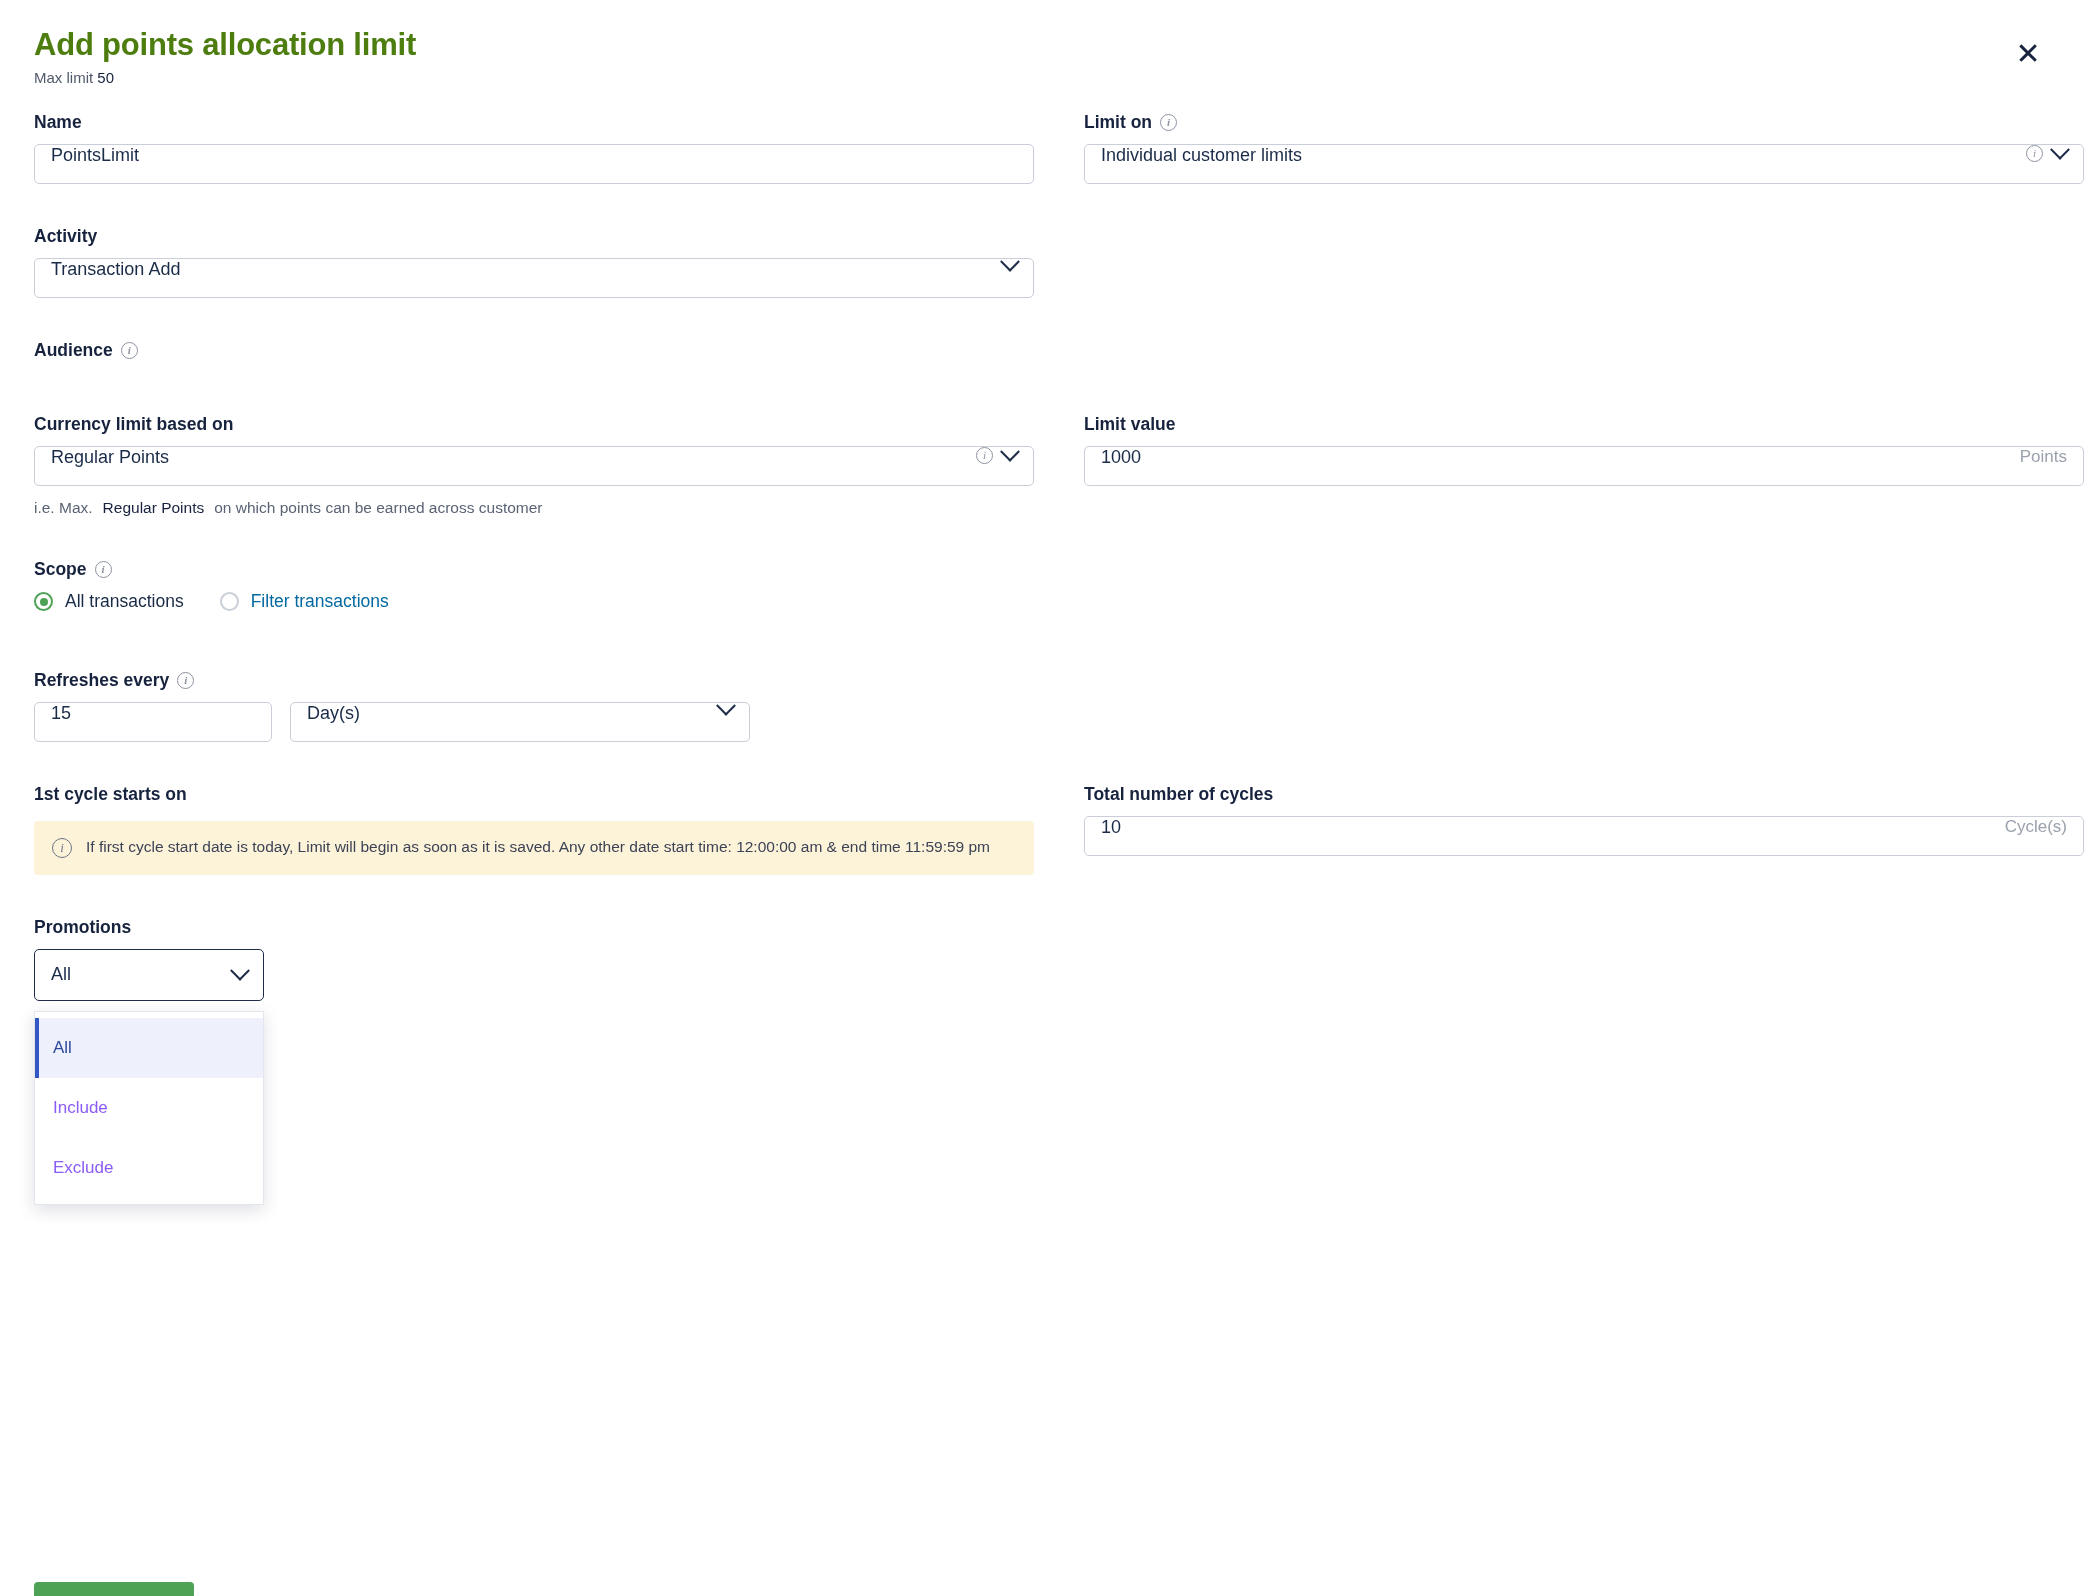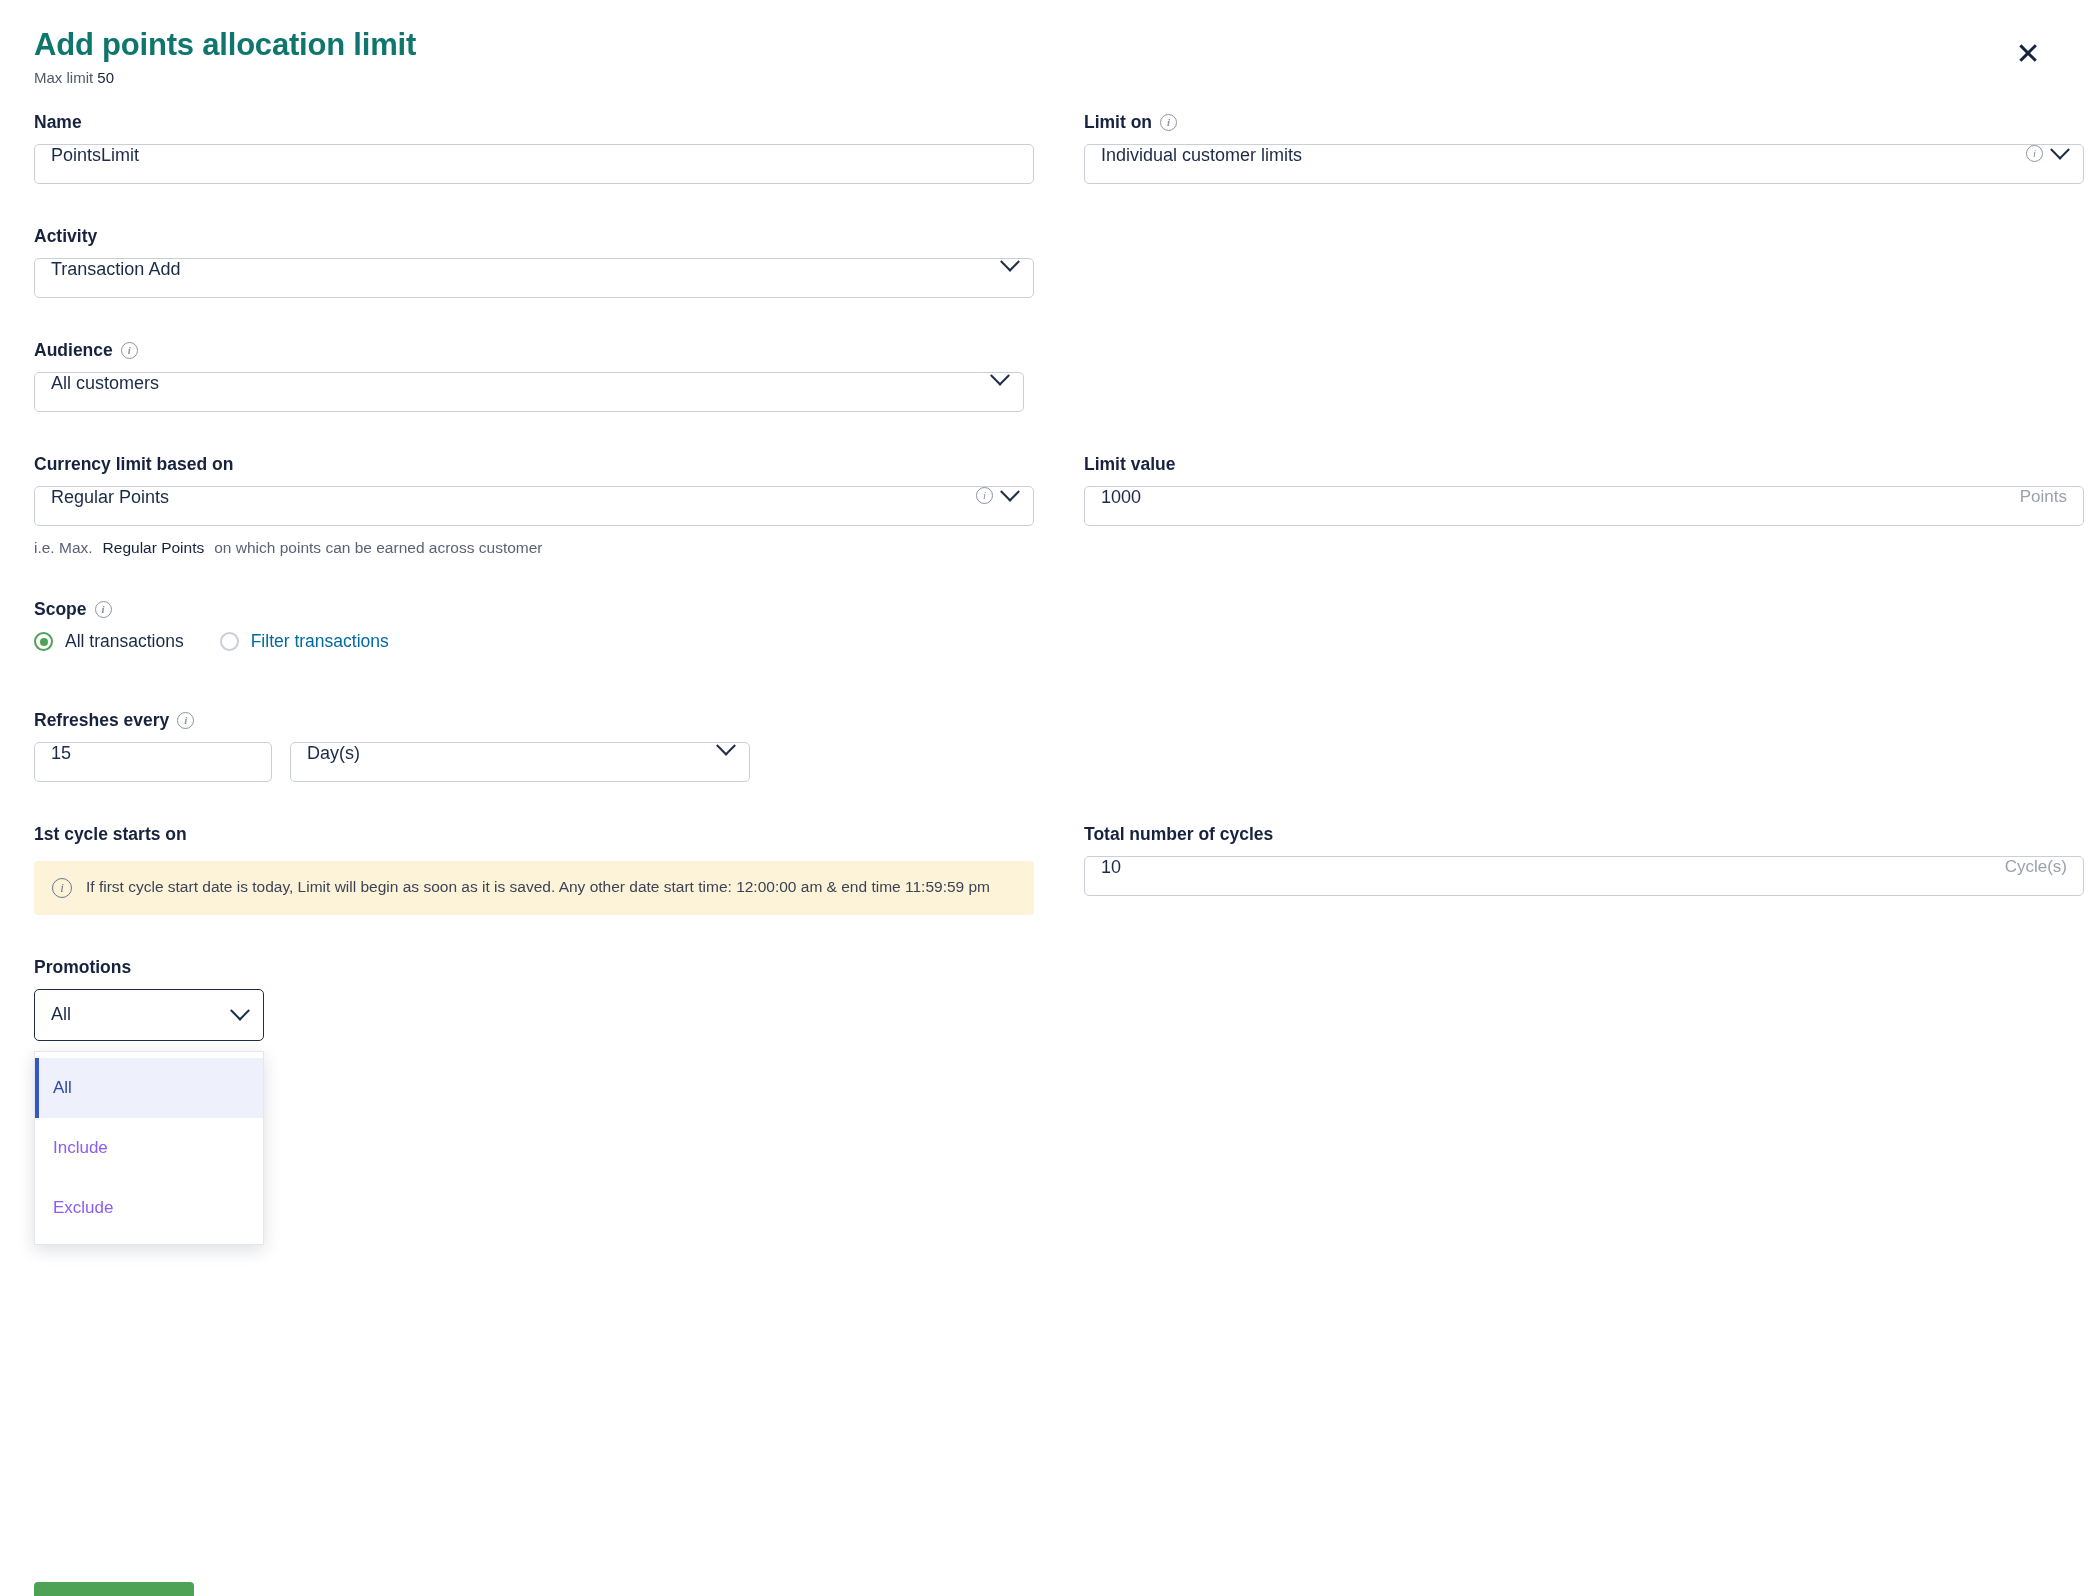--- a/index.html
+++ b/index.html
@@ -24,21 +24,21 @@
   }
 
   
   .modal-header {
     position: relative;
     margin-bottom: 26px;
   }
   .modal-title {
     font-size: 31px;
     font-weight: bold;
-    color: #0f766e;
+    color: #4d7c0f;
     letter-spacing: -0.2px;
     margin: 0 0 6px 0;
     line-height: 1.2;
   }
   .max-limit-line {
     font-size: 15px;
     color: #50596b;
   }
   .max-limit-line .value {
     color: #17233e;
@@ -345,24 +345,20 @@
         <span class="chev"></span>
       </div>
     </div>
     <div class="col-right mt-2"></div>
 
     <div class="col-left field mt-2">
       <div class="flabel">
         <span>Audience</span>
         <span class="info-icon">i</span>
       </div>
-      <div class="control w-audience">
-        <span class="value">All customers</span>
-        <span class="chev"></span>
-      </div>
     </div>
     <div class="col-right mt-2"></div>
 
     <div class="col-left field mt-2">
       <div class="flabel">
         <span>Currency limit based on</span>
       </div>
       <div class="control w-currency">
         <span class="value">Regular Points</span>
         <span class="adorn">

